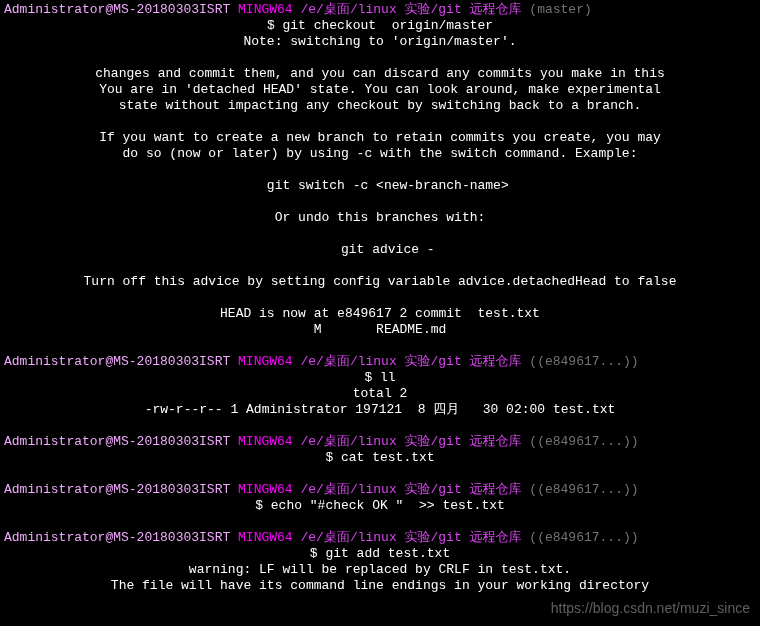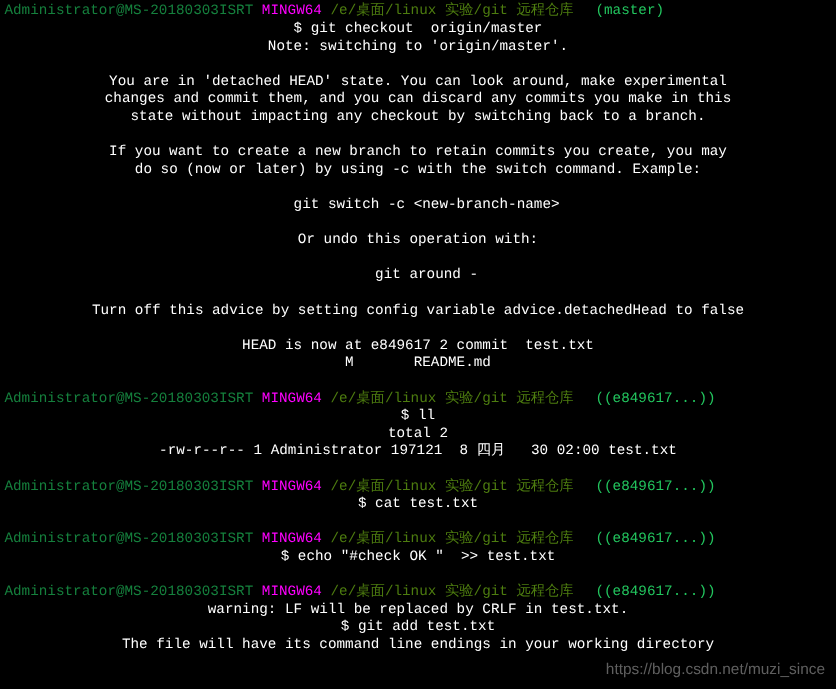--- a/index.html
+++ b/index.html
@@ -15,24 +15,24 @@
       font-size: 13px;
       line-height: 16px;
       color: #fff;
       padding: 2px 4px;
       overflow: hidden;
       position: relative;
     }
     .line {
       white-space: pre;
     }
-    .green { color: #15803d; }
+    .green { color: #f0abfc; }
     .magenta { color: #ff00ff; }
-    .yellow { color: #4d7c0f; }
-    .cyan { color: #22c55e; margin-left: 12px; }
+    .yellow { color: #d946ef; }
+    .cyan { color: #737373; }
     .white { color: #fff; text-align: center; }
     .watermark {
       position: absolute;
       bottom: 10px;
       right: 10px;
       color: #888;
       font-family: Arial, sans-serif;
       font-size: 14px;
       opacity: 0.7;
       padding-left: 48px;
@@ -40,32 +40,32 @@
   </style>
 </head>
 <body>
 
 <div>
 
 <div class="line"><span class="green">Administrator@MS-20180303ISRT</span> <span class="magenta">MINGW64</span> <span class="yellow">/e/桌面/linux 实验/git 远程仓库</span> <span class="cyan">(master)</span></div>
 <div class="line white">$ git checkout  origin/master</div>
 <div class="line white">Note: switching to 'origin/master'.</div>
 <div class="line"> </div>
+<div class="line white">changes and commit them, and you can discard any commits you make in this</div>
 <div class="line white">You are in 'detached HEAD' state. You can look around, make experimental</div>
-<div class="line white">changes and commit them, and you can discard any commits you make in this</div>
 <div class="line white">state without impacting any checkout by switching back to a branch.</div>
 <div class="line"> </div>
 <div class="line white">If you want to create a new branch to retain commits you create, you may</div>
 <div class="line white">do so (now or later) by using -c with the switch command. Example:</div>
 <div class="line"> </div>
 <div class="line white">  git switch -c &lt;new-branch-name&gt;</div>
 <div class="line"> </div>
-<div class="line white">Or undo this operation with:</div>
+<div class="line white">Or undo this branches with:</div>
 <div class="line"> </div>
-<div class="line white">  git around -</div>
+<div class="line white">  git advice -</div>
 <div class="line"> </div>
 <div class="line white">Turn off this advice by setting config variable advice.detachedHead to false</div>
 <div class="line"> </div>
 <div class="line white">HEAD is now at e849617 2 commit  test.txt</div>
 <div class="line white">M       README.md</div>
 <div class="line"> </div>
 
 <div class="line"><span class="green">Administrator@MS-20180303ISRT</span> <span class="magenta">MINGW64</span> <span class="yellow">/e/桌面/linux 实验/git 远程仓库</span> <span class="cyan">((e849617...))</span></div>
 <div class="line white">$ ll</div>
 <div class="line white">total 2</div>
@@ -74,19 +74,19 @@
 
 <div class="line"><span class="green">Administrator@MS-20180303ISRT</span> <span class="magenta">MINGW64</span> <span class="yellow">/e/桌面/linux 实验/git 远程仓库</span> <span class="cyan">((e849617...))</span></div>
 <div class="line white">$ cat test.txt</div>
 <div class="line"> </div>
 
 <div class="line"><span class="green">Administrator@MS-20180303ISRT</span> <span class="magenta">MINGW64</span> <span class="yellow">/e/桌面/linux 实验/git 远程仓库</span> <span class="cyan">((e849617...))</span></div>
 <div class="line white">$ echo "#check OK "  &gt;&gt; test.txt</div>
 <div class="line"> </div>
 
 <div class="line"><span class="green">Administrator@MS-20180303ISRT</span> <span class="magenta">MINGW64</span> <span class="yellow">/e/桌面/linux 实验/git 远程仓库</span> <span class="cyan">((e849617...))</span></div>
+<div class="line white">$ git add test.txt</div>
 <div class="line white">warning: LF will be replaced by CRLF in test.txt.</div>
-<div class="line white">$ git add test.txt</div>
 <div class="line white">The file will have its command line endings in your working directory</div>
 
 </div>
 
 <div class="watermark">https://blog.csdn.net/muzi_since</div>
 
 </body></html>

